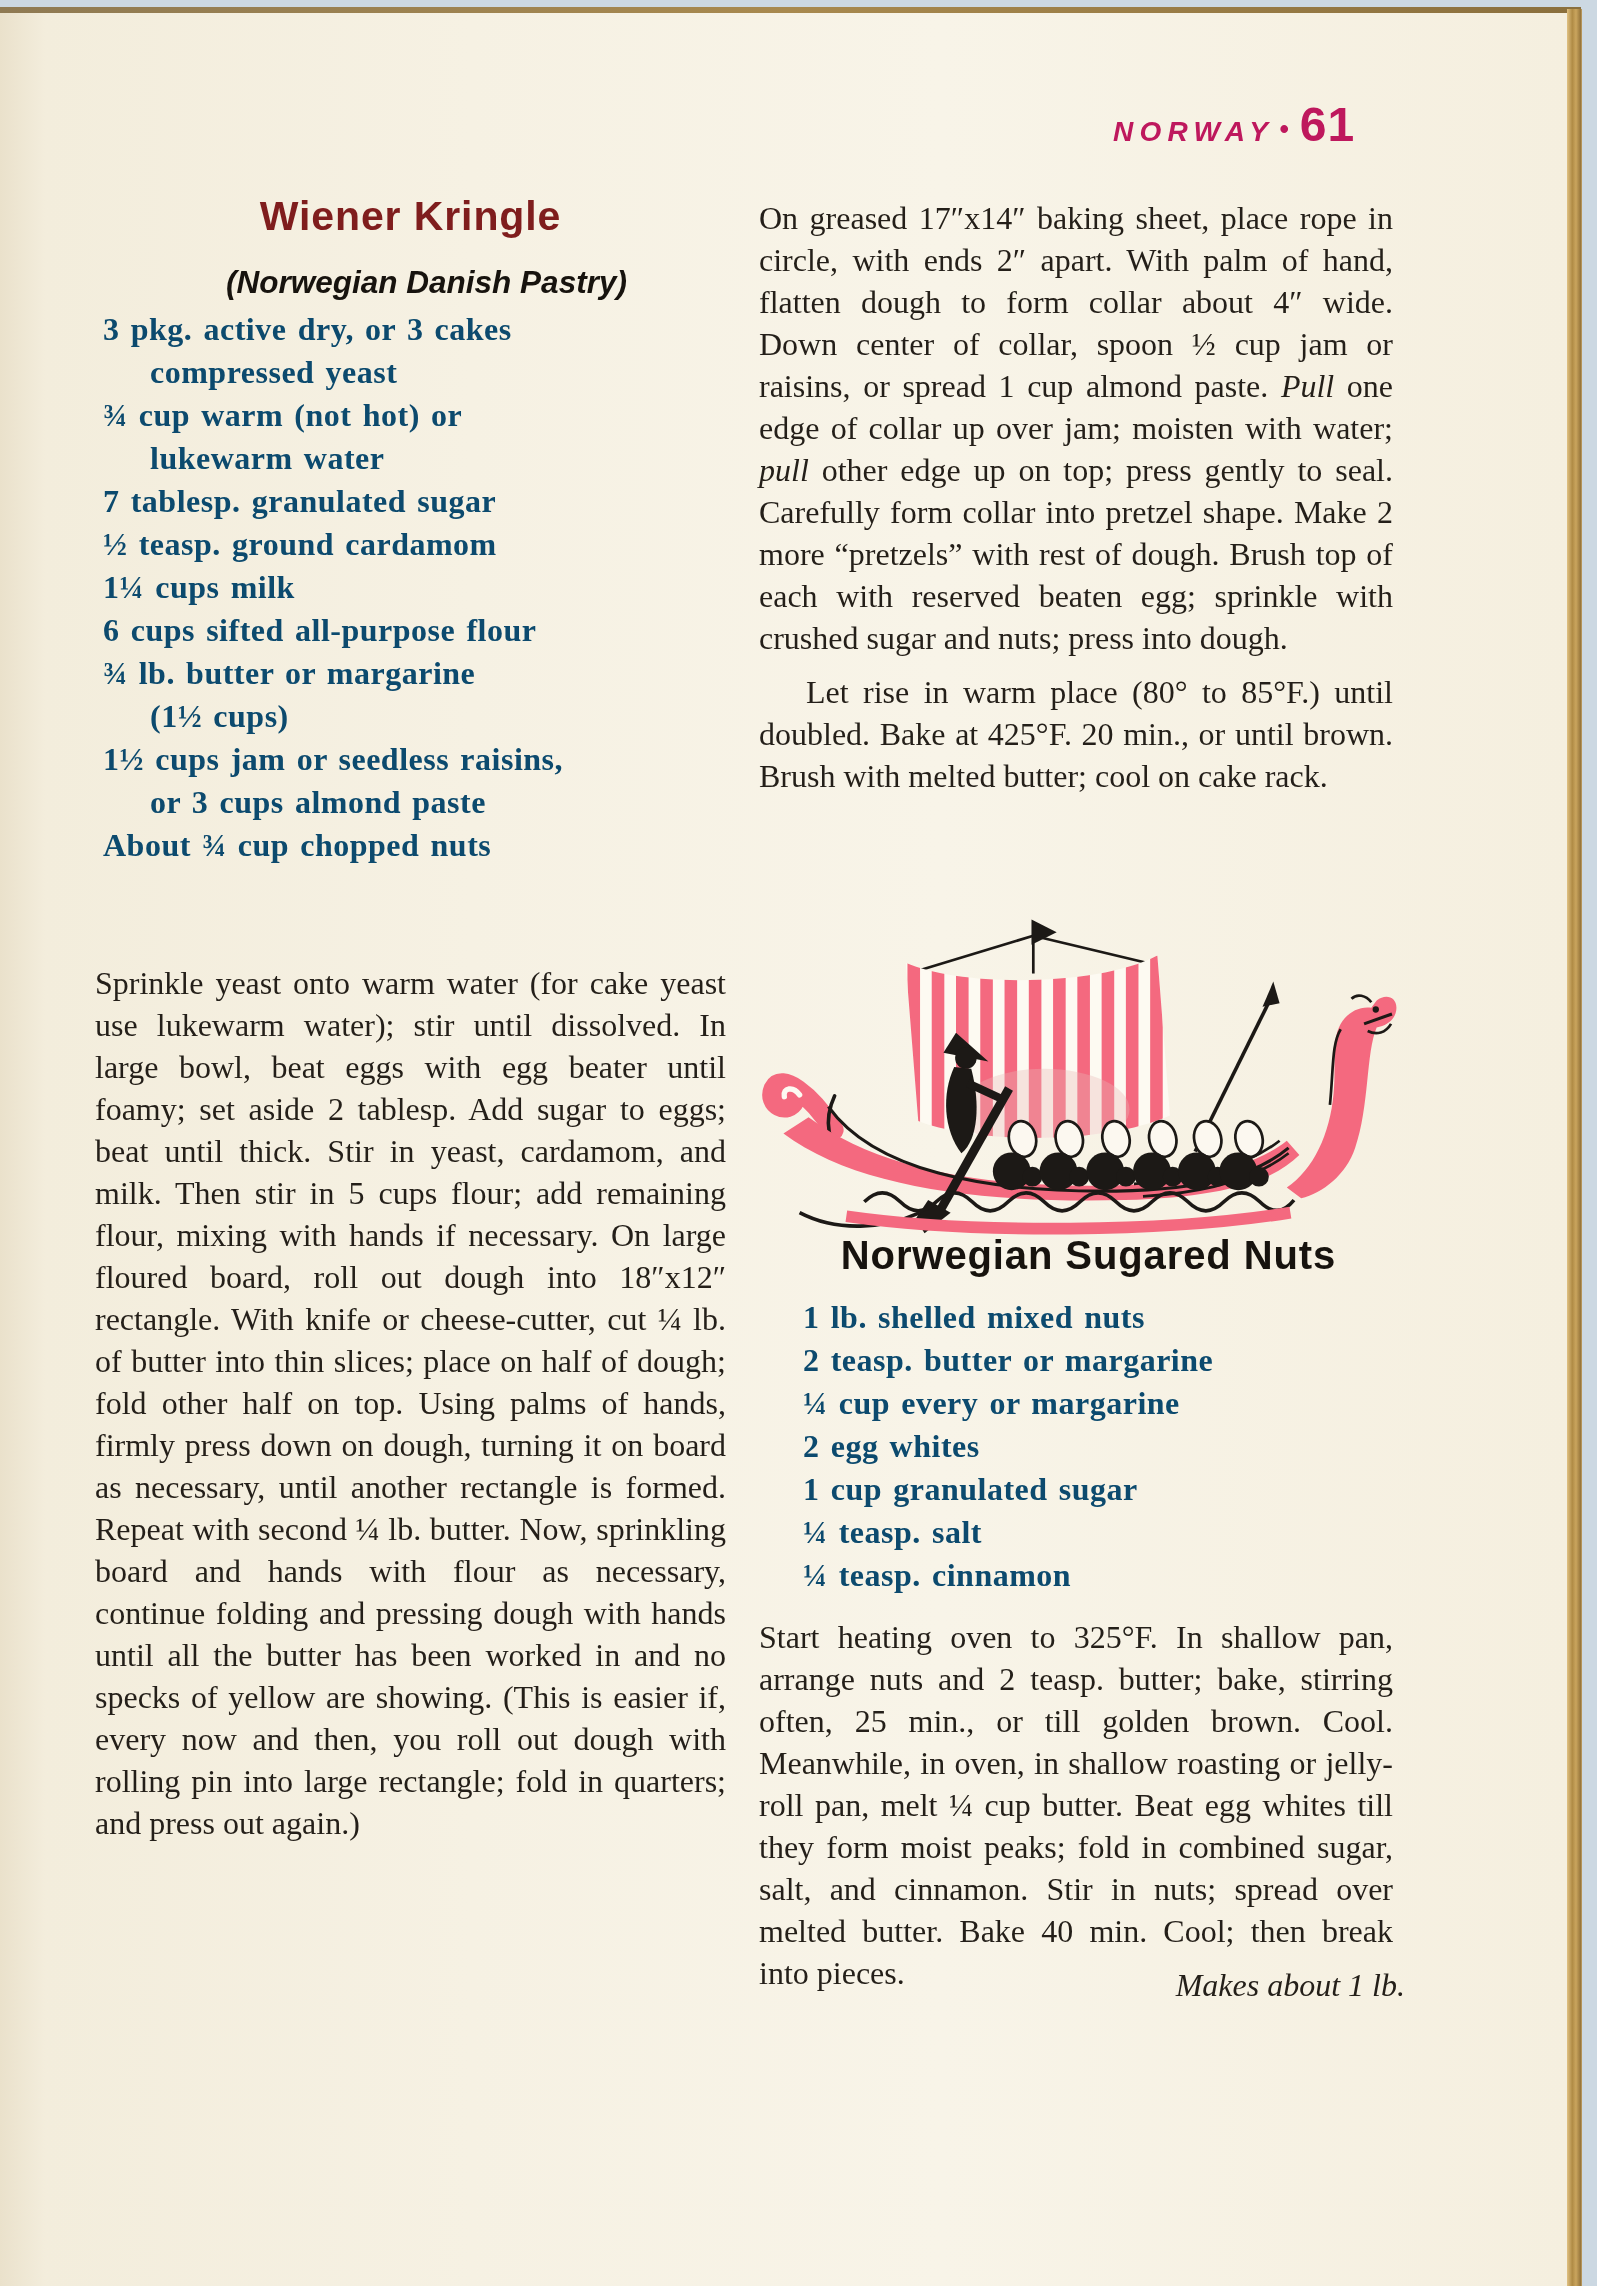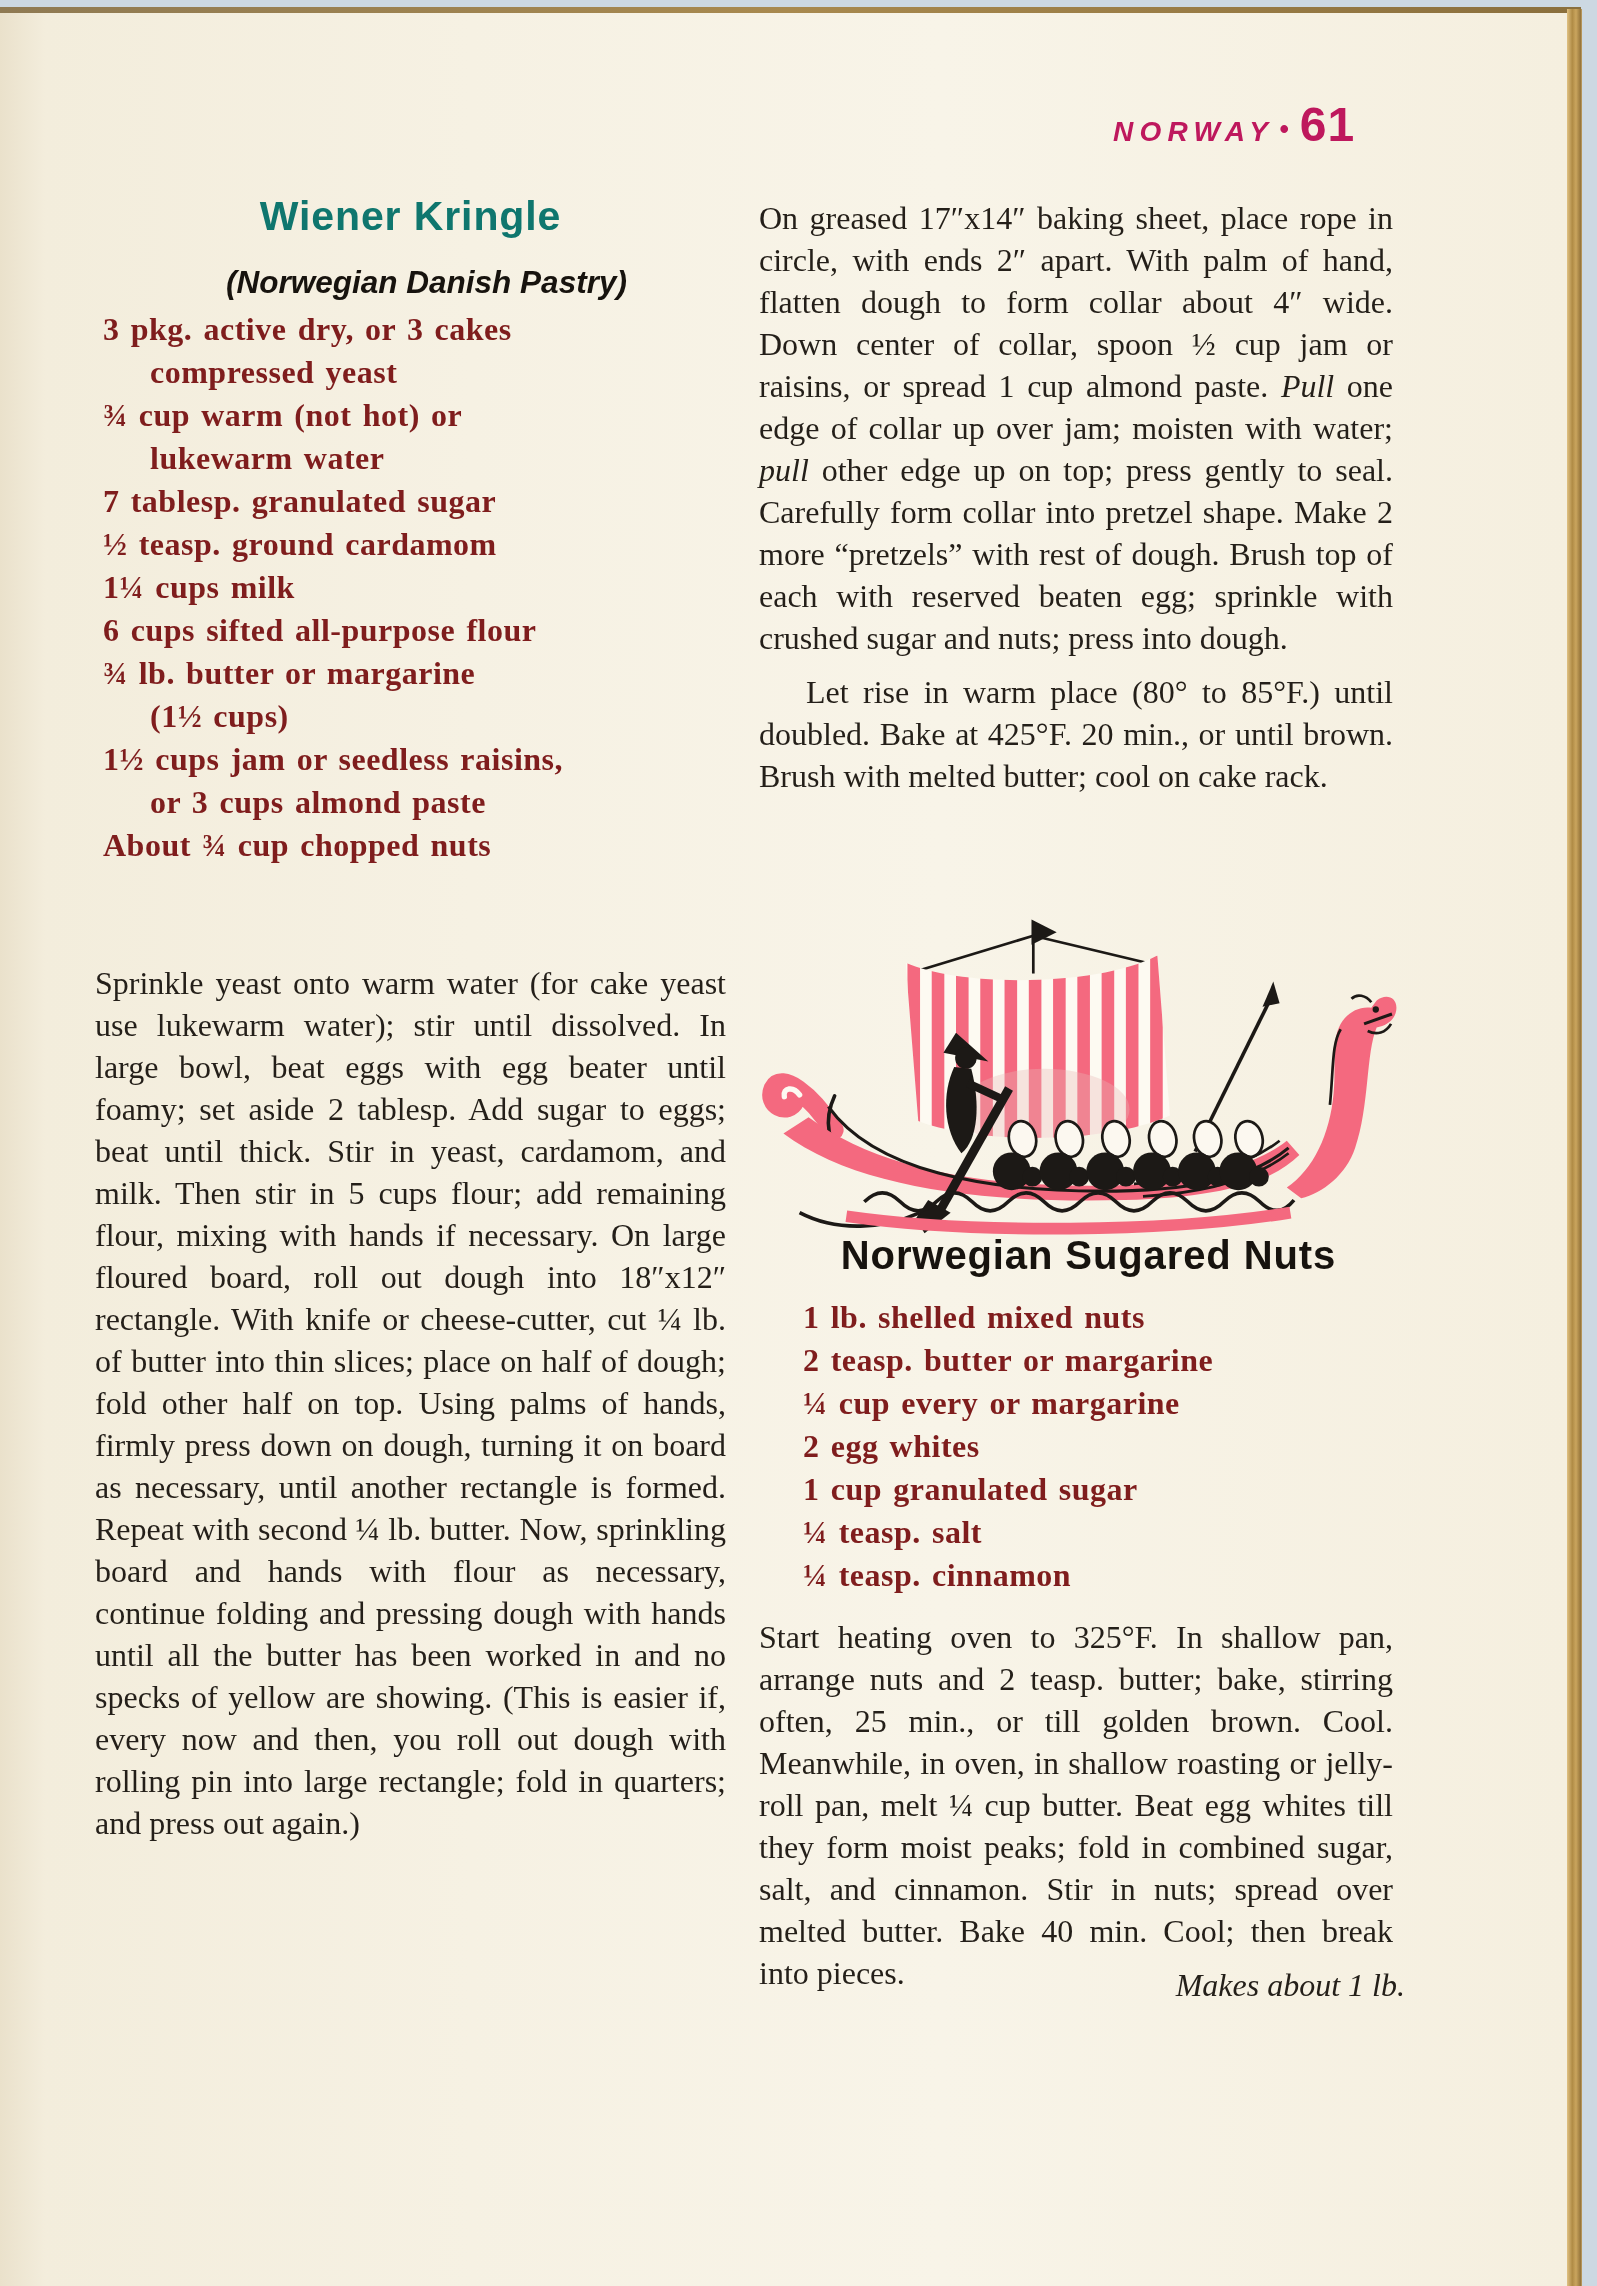--- a/index.html
+++ b/index.html
@@ -30,33 +30,33 @@
   .hdr-bullet{font-size:27px;font-weight:700;margin:0 10.8px 0 5.4px;vertical-align:2.7px;}
   .hdr-num{font-weight:700;font-size:48px;letter-spacing:0.9px;}
 
   .col{position:absolute;top:0;height:2286px;}
   .col-left{left:83px;width:655px;}
   .col-right{left:747px;width:658px;}
 
   .recipe-title{
     position:absolute;left:0;top:193px;width:100%;margin:0;
     font-family:"Liberation Sans",sans-serif;font-weight:700;
-    font-size:41px;text-align:center;letter-spacing:0.9px;color:#0f766e;
+    font-size:41px;text-align:center;letter-spacing:0.9px;color:#7f1d1d;
   }
   .recipe-subtitle{
     position:absolute;left:0;top:248px;width:100%;margin:16px;
     font-family:"Liberation Sans",sans-serif;font-weight:700;font-style:italic;
     font-size:31.5px;text-align:center;color:#17130e;
   }
   .ingredients{position:absolute;left:0;width:100%;}
   .ing-kringle{top:308px;padding-left:20px;}
   .ing-nuts{top:1296px;padding-left:56px;}
   .ing-line{
     font-weight:700;font-size:32px;line-height:43px;
-    letter-spacing:0.5px;word-spacing:2.7px;color:#7f1d1d;
+    letter-spacing:0.5px;word-spacing:2.7px;color:#0c4a6e;
   }
   .ing-line.cont{padding-left:47px;}
 
   .paras{position:absolute;left:0;width:100%;}
   .paras-left{top:950px;}
   .paras-right-top{top:185px;}
   .paras-right-bottom{top:1604px;}
   .para{
     margin:12px;text-align:justify;
     font-size:32px;line-height:42px;color:#241f19;

